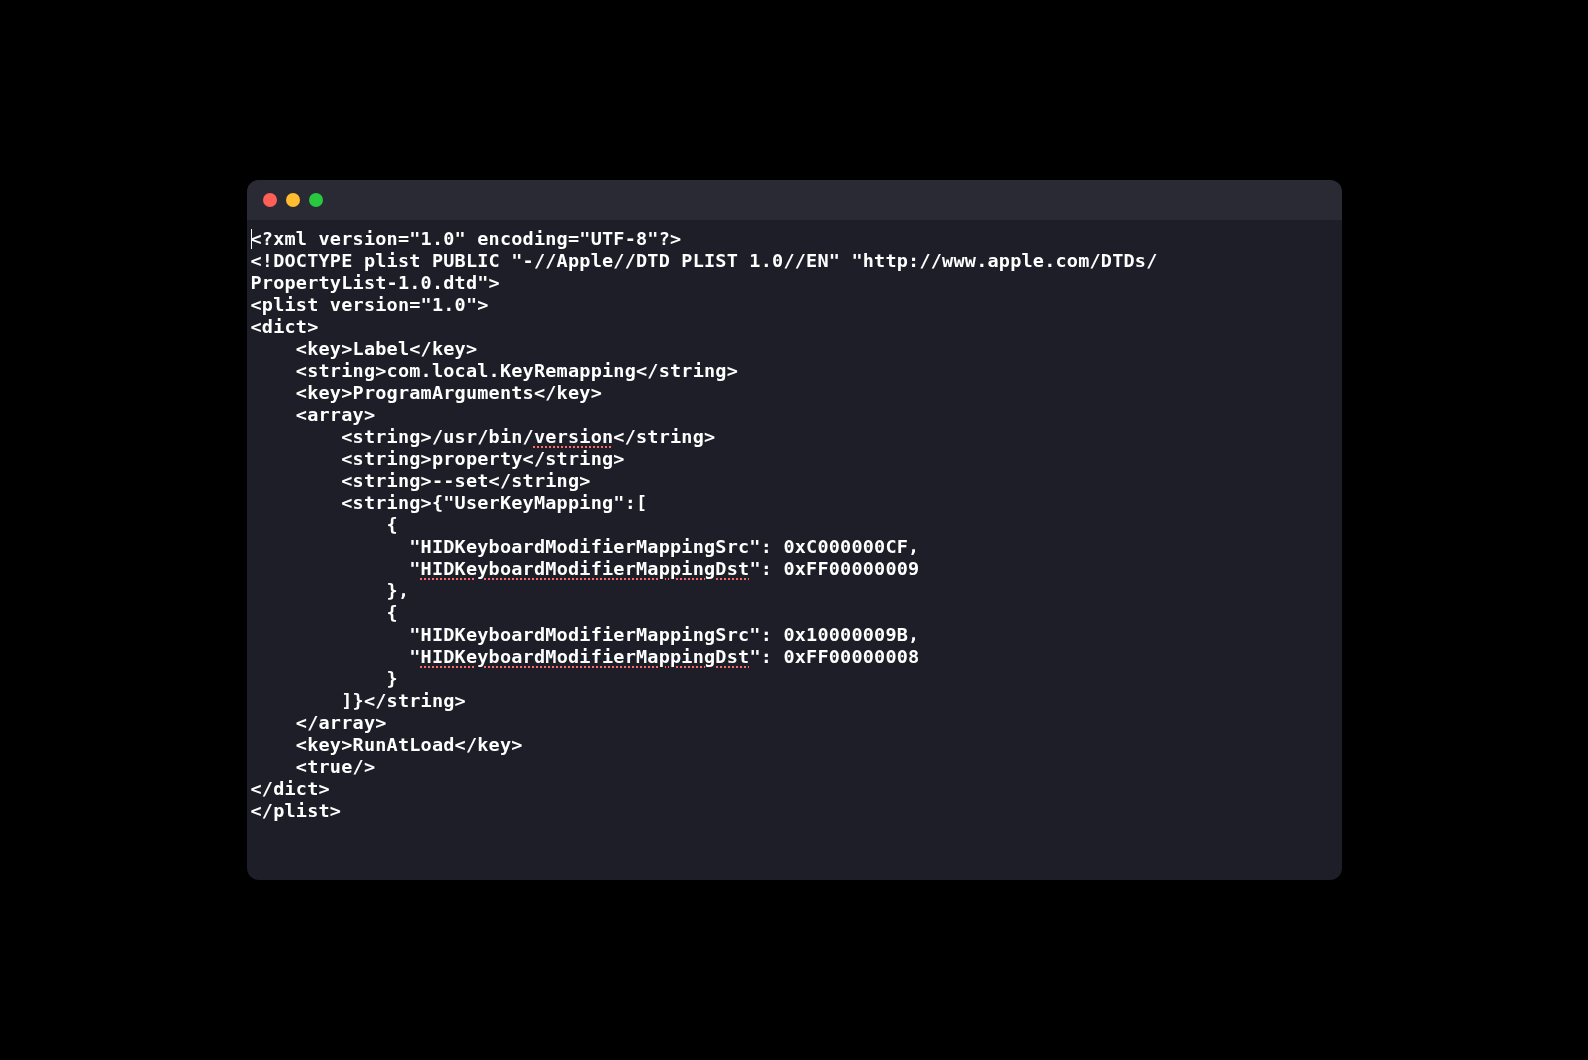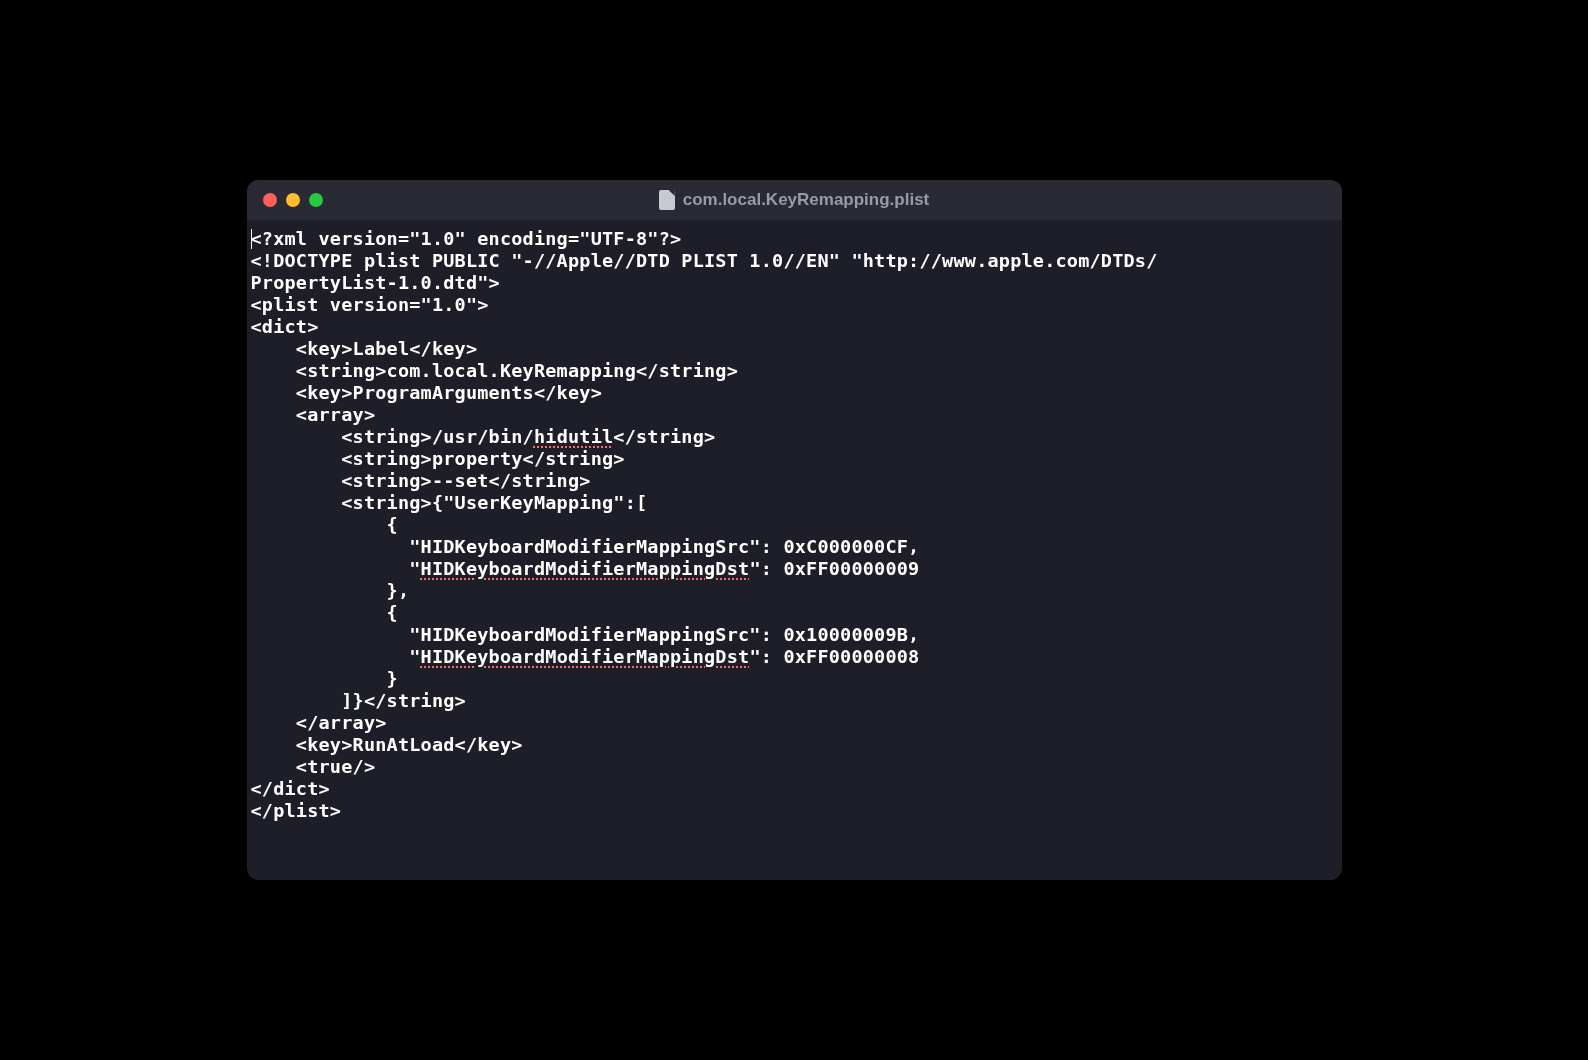--- a/index.html
+++ b/index.html
@@ -105,35 +105,31 @@
 </head>
 <body>
 
 <div class="window">
   <div class="titlebar">
     <div class="traffic-lights">
       <div class="traffic-light close"></div>
       <div class="traffic-light minimize"></div>
       <div class="traffic-light maximize"></div>
     </div>
-    <div class="title-center">
-      <div class="file-icon"></div>
-      <span class="title-text">com.local.KeyRemapping.plist</span>
-    </div>
   </div>
   <div class="editor"><span class="cursor"></span><span>&lt;?xml version="1.0" encoding="UTF-8"?&gt;</span>
 <span>&lt;!DOCTYPE plist PUBLIC "-//Apple//DTD PLIST 1.0//EN" "http://www.apple.com/DTDs/</span>
 <span>PropertyList-1.0.dtd"&gt;</span>
 <span>&lt;plist version="1.0"&gt;</span>
 <span>&lt;dict&gt;</span>
 <span>    &lt;key&gt;Label&lt;/key&gt;</span>
 <span>    &lt;string&gt;com.local.KeyRemapping&lt;/string&gt;</span>
 <span>    &lt;key&gt;ProgramArguments&lt;/key&gt;</span>
 <span>    &lt;array&gt;</span>
-<span>        &lt;string&gt;/usr/bin/<span class="spell-underline">hidutil</span>&lt;/string&gt;</span>
+<span>        &lt;string&gt;/usr/bin/<span class="spell-underline">version</span>&lt;/string&gt;</span>
 <span>        &lt;string&gt;property&lt;/string&gt;</span>
 <span>        &lt;string&gt;--set&lt;/string&gt;</span>
 <span>        &lt;string&gt;{"UserKeyMapping":[</span>
 <span>            {</span>
 <span>              "HIDKeyboardModifierMappingSrc": 0xC000000CF,</span>
 <span>              "<span class="spell-underline">HIDKeyboardModifierMappingDst</span>": 0xFF00000009</span>
 <span>            },</span>
 <span>            {</span>
 <span>              "HIDKeyboardModifierMappingSrc": 0x10000009B,</span>
 <span>              "<span class="spell-underline">HIDKeyboardModifierMappingDst</span>": 0xFF00000008</span>

